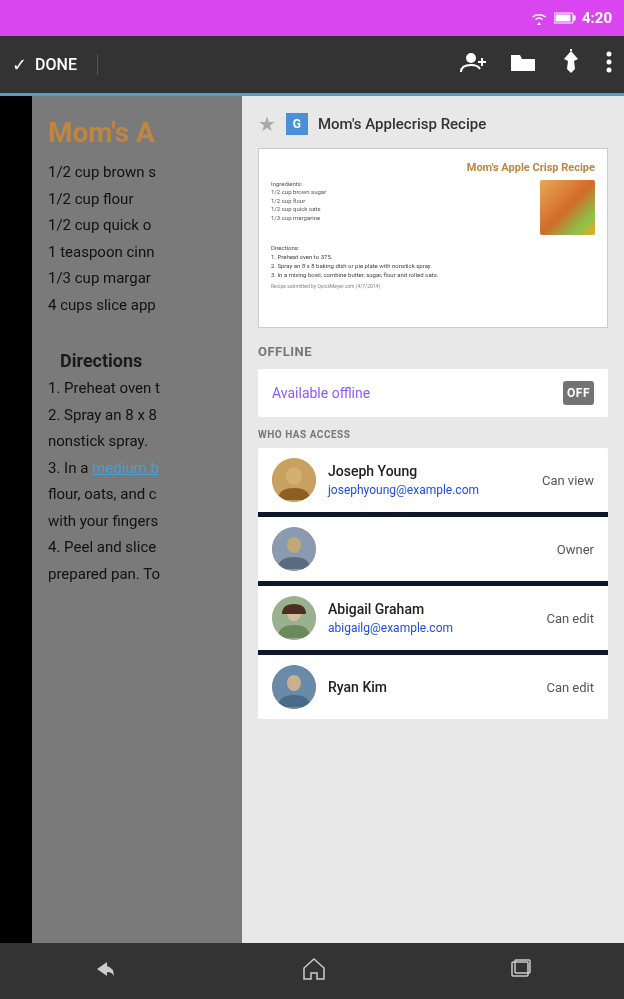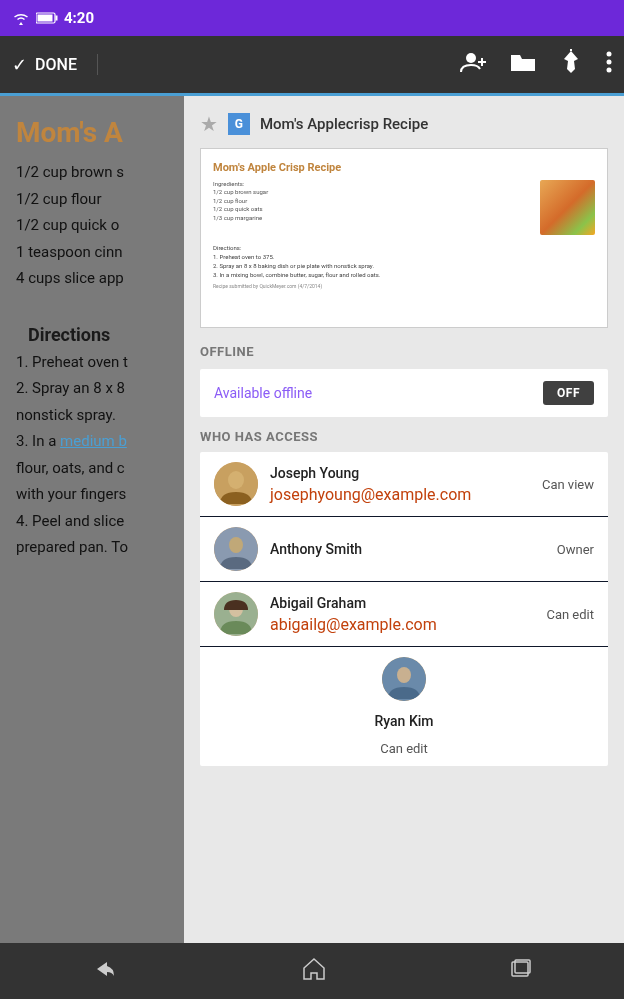--- a/index.html
+++ b/index.html
@@ -9,24 +9,24 @@
       background: #000;
       font-family: 'Roboto', Arial, sans-serif;
       overflow: hidden;
       position: relative;
     }
 
     
     .status-bar {
       width: 624px;
       height: 36px;
-      background: #6d28d9;
-      display: flex;
-      align-items: center;
-      justify-content: flex-start;
+      background: #d946ef;
+      display: flex;
+      align-items: center;
+      justify-content: flex-end;
       padding: 0 12px;
       gap: 8px;
     }
     .status-icons {
       display: flex;
       align-items: center;
       gap: 6px;
       color: white;
       font-size: 13px;
     }
@@ -71,25 +71,26 @@
 
     
     .main-area {
       display: flex;
       width: 624px;
       height: calc(999px - 36px - 60px - 56px);
     }
 
     
     .doc-panel {
-      width: 184px;
+      width: 210px;
       background: #7a7a7a;
       height: 100%;
       overflow: hidden;
       position: relative;
+      margin-left: 32px;
     }
     .doc-title {
       color: #c0853e;
       font-size: 28px;
       font-weight: bold;
       padding: 20px 16px 10px;
     }
     .doc-section {
       color: #1a1a1a;
       font-size: 18px;
@@ -149,21 +150,21 @@
       background: white;
       border: 1px solid #ccc;
       padding: 12px;
       margin-bottom: 16px;
       min-height: 180px;
     }
     .recipe-preview-title {
       color: #c0853e;
       font-size: 11px;
       font-weight: bold;
-      text-align: left;
+      text-align: right;
       margin-bottom: 6px;
     }
     .recipe-preview-content {
       display: flex;
       gap: 8px;
     }
     .recipe-text-block {
       flex: 1;
       font-size: 6px;
       color: #555;
@@ -205,53 +206,52 @@
       padding: 12px 14px;
       border-radius: 2px;
       margin-bottom: 12px;
     }
     .offline-label {
       font-size: 14px;
       color: #8b5cf6;
       text-align: right;
     }
     .toggle-off {
-      background: #404040;
+      background: #737373;
       color: white;
       font-size: 12px;
       font-weight: bold;
-      padding: 5px 14px;
+      padding: 5px 4px;
       border-radius: 3px;
       letter-spacing: 0.5px;
     }
 
     
     .access-section-label {
-      font-size: 13px;
+      font-size: 10px;
       color: #777;
       font-weight: bold;
       margin: 4px 0 8px;
       text-transform: uppercase;
       letter-spacing: 0.5px;
     }
     .access-list {
       background: white;
       border-radius: 2px;
       overflow: hidden;
     }
     .access-item {
       display: flex;
       align-items: center;
       padding: 10px 14px;
-      border-bottom: 1px solid #0f172a;
+      border-bottom: 5px solid #0f172a;
       gap: 12px;
     }
     .access-item:last-child {
       border-bottom: none;
-      flex-direction: column;
     }
     .avatar {
       width: 44px;
       height: 44px;
       border-radius: 50%;
       overflow: hidden;
       flex-shrink: 0;
       display: flex;
       align-items: center;
       justify-content: center;
@@ -259,22 +259,22 @@
       font-weight: bold;
       color: white;
     }
     .access-info { flex: 1; }
     .access-name {
       font-size: 14px;
       color: #222;
       font-weight: 500;
     }
     .access-email {
-      font-size: 16px;
-      color: #c2410c;
+      font-size: 12px;
+      color: #1d4ed8;
       margin-top: 4px;
     }
     .access-role {
       font-size: 13px;
       color: #555;
     }
 
     
     .nav-bar {
       width: 624px;
@@ -373,20 +373,21 @@
 
 <div class="main-area">
 
   <div class="doc-panel">
     <div class="doc-title">Mom's A</div>
 
     <div class="doc-text">1/2 cup brown s</div>
     <div class="doc-text">1/2 cup flour</div>
     <div class="doc-text">1/2 cup quick o</div>
     <div class="doc-text">1 teaspoon cinn</div>
+    <div class="doc-text">1/3 cup margar</div>
     <div class="doc-text">4 cups slice app</div>
 
     <div class="doc-section" style="margin-top:24px;padding-left:28px;">Directions</div>
     <div class="doc-text">1. Preheat oven t</div>
     <div class="doc-text">2. Spray an 8 x 8</div>
     <div class="doc-text">nonstick spray.</div>
     <div class="doc-text">3. In a <span class="doc-link">medium b</span></div>
     <div class="doc-text">flour, oats, and c</div>
     <div class="doc-text">with your fingers</div>
     <div class="doc-text">4. Peel and slice</div>
@@ -448,21 +449,20 @@
 
       <div class="access-item">
         <div class="avatar face-as">
           <svg width="44" height="44" viewBox="0 0 44 44">
             <circle cx="22" cy="22" r="22" fill="#8a9ab0"></circle>
             <ellipse cx="22" cy="18" rx="7" ry="8" fill="#c0a878"></ellipse>
             <path d="M6 42 Q6 30 22 30 Q38 30 38 42" fill="#5a6a80"></path>
           </svg>
         </div>
         <div class="access-info">
-          <div class="access-name">Anthony Smith</div>
         </div>
         <div class="access-role">Owner</div>
       </div>
 
       <div class="access-item">
         <div class="avatar face-ag">
           <svg width="44" height="44" viewBox="0 0 44 44">
             <circle cx="22" cy="22" r="22" fill="#9ab090"></circle>
             <ellipse cx="22" cy="17" rx="7" ry="8" fill="#d4c0a0"></ellipse>
             <path d="M6 42 Q6 29 22 29 Q38 29 38 42" fill="#6a8a5a"></path>

